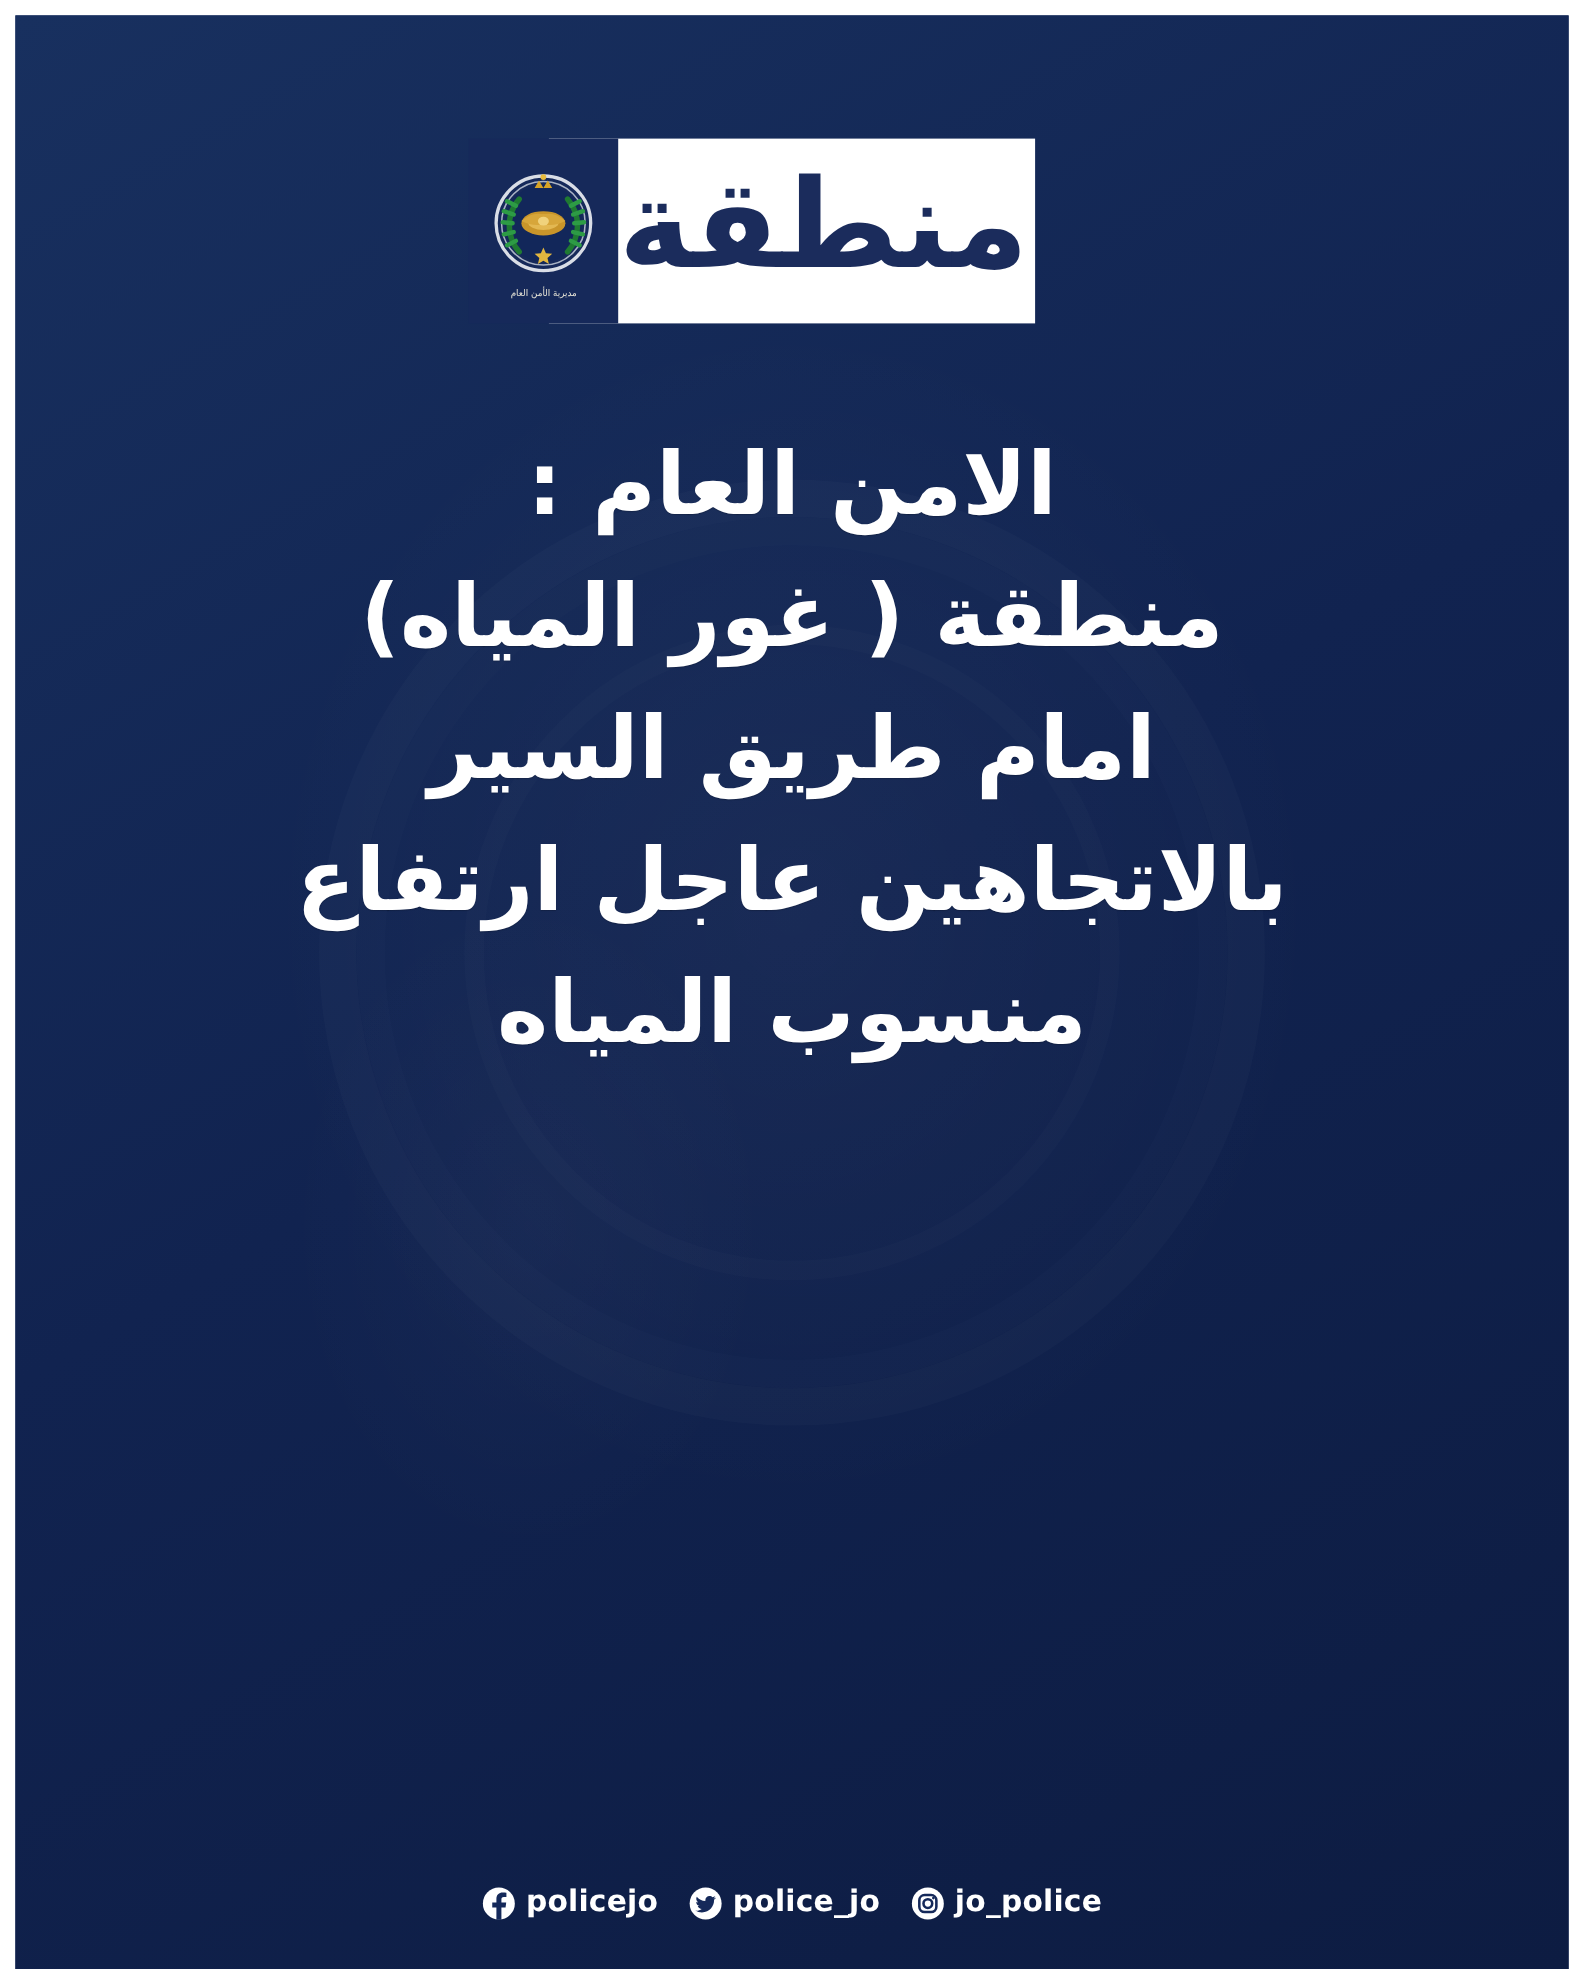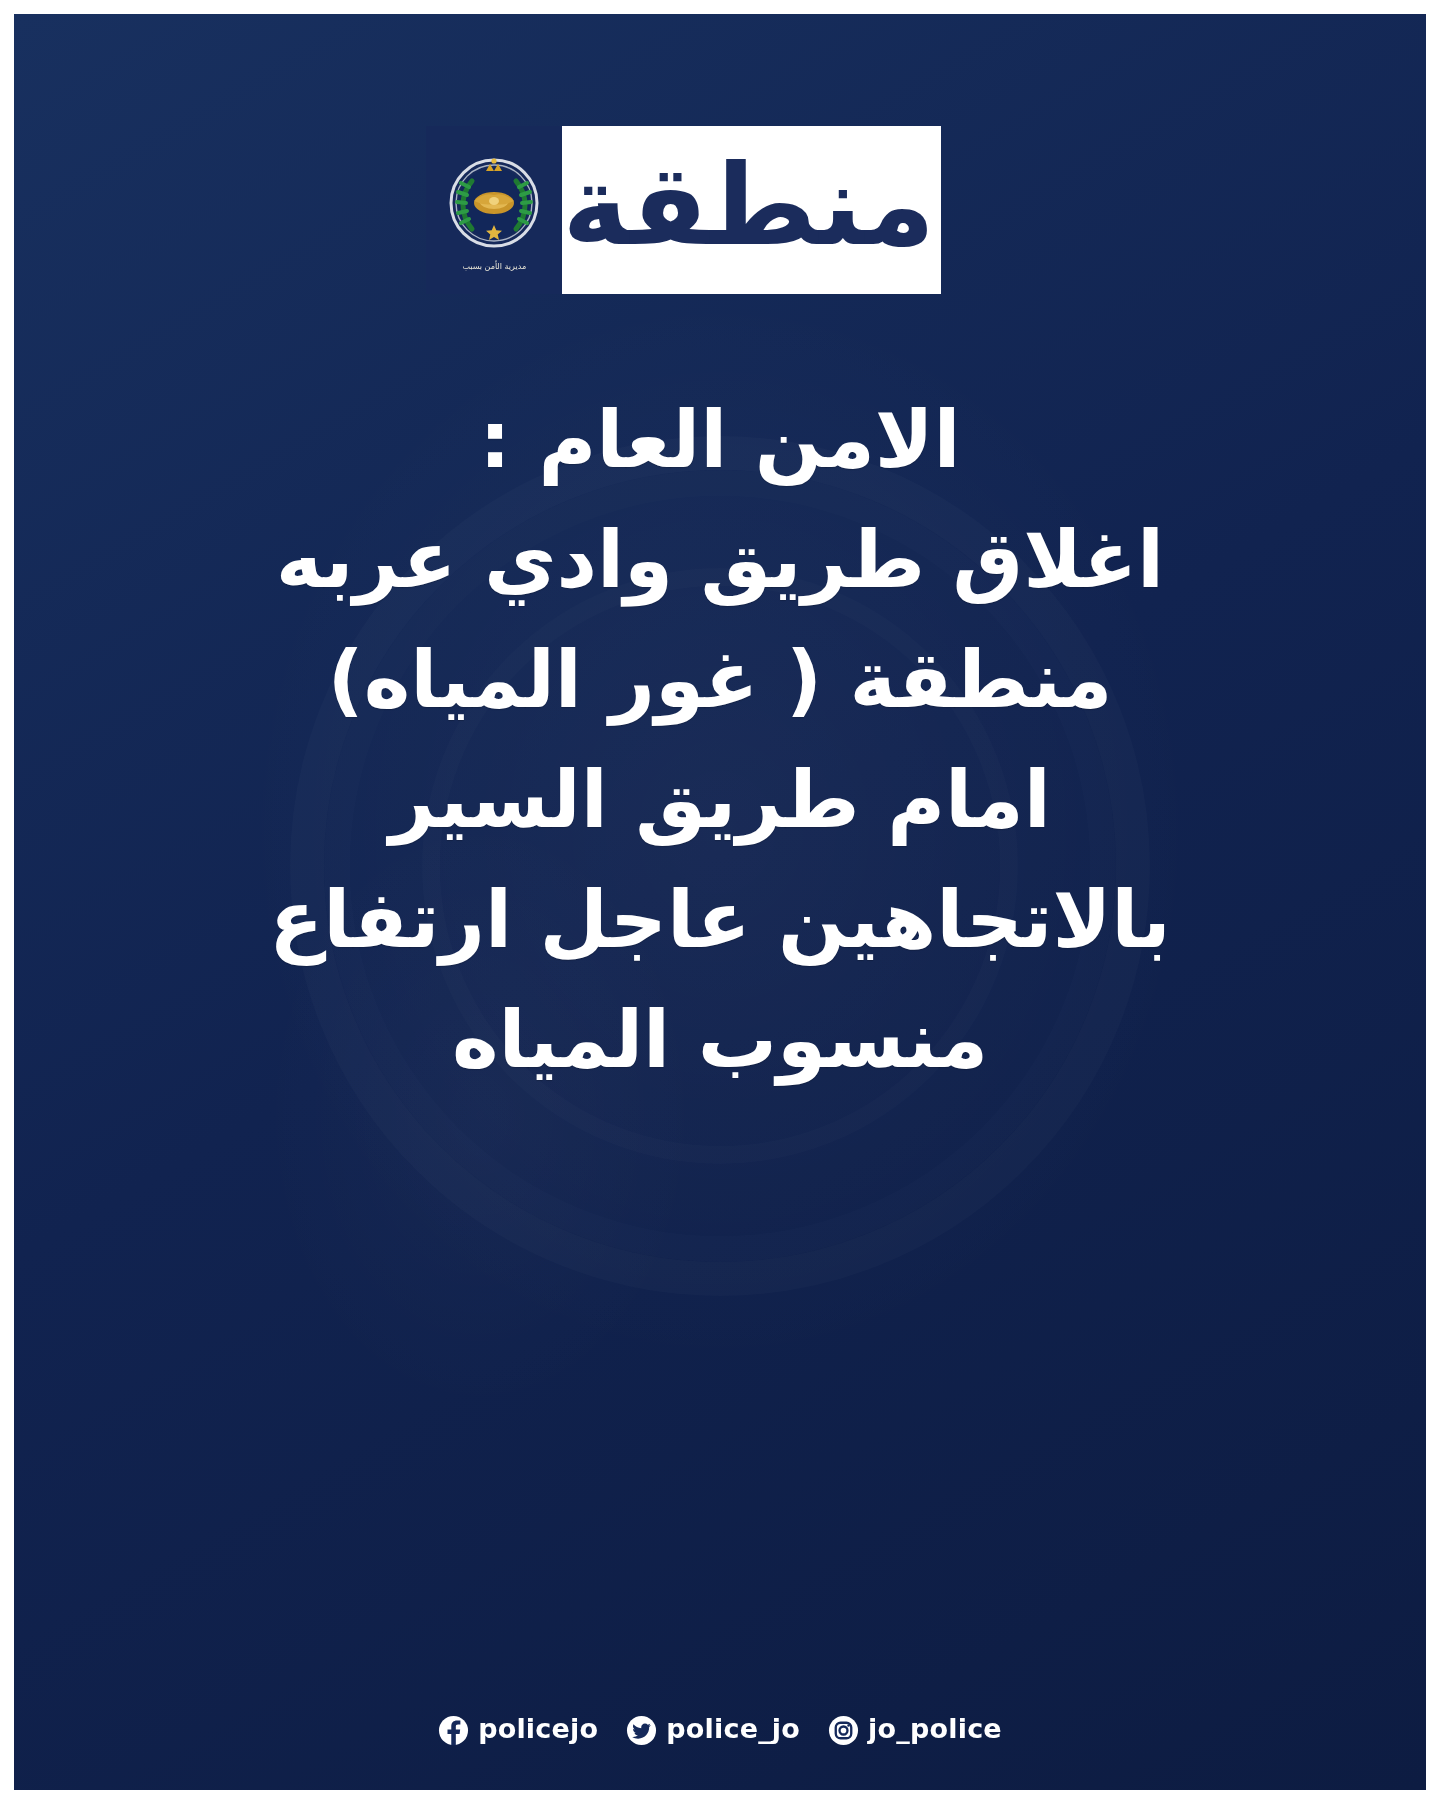--- a/index.html
+++ b/index.html
@@ -197,27 +197,26 @@
             <circle cx="52" cy="10" r="2.6" fill="#e8bb3c"></circle>
 
             <ellipse cx="52" cy="52" rx="20" ry="11" fill="#c9952a"></ellipse>
             <ellipse cx="52" cy="51" rx="14" ry="7" fill="#e3b852"></ellipse>
             <path d="M32 50 q10 -9 20 -6 q10 -3 20 6 q-10 5 -20 3 q-10 2 -20 -3 z" fill="#d7a63a"></path>
             <ellipse cx="52" cy="50" rx="5" ry="4" fill="#f0d27c"></ellipse>
 
             <path d="M52 74 l2.3 5.2 5.7 .5 -4.3 3.8 1.3 5.6 -5 -3 -5 3 1.3 -5.6 -4.3 -3.8 5.7 -.5 z" fill="#e2b63f"></path>
           </svg>
         </div>
-        <div class="emblem-caption">مديرية الأمن بسبب</div>
+        <div class="emblem-caption">مديرية الأمن العام</div>
       </div>
     </div>
 
     <div class="message">
       <div class="msg-line">الامن العام :</div>
-      <div class="msg-line">اغلاق طريق وادي عربه</div>
       <div class="msg-line">منطقة ( غور المياه)</div>
       <div class="msg-line">امام طريق السير</div>
       <div class="msg-line">بالاتجاهين عاجل ارتفاع</div>
       <div class="msg-line">منسوب المياه</div>
     </div>
 
     <div class="social">
 
       <div class="social-item">
         <span>

